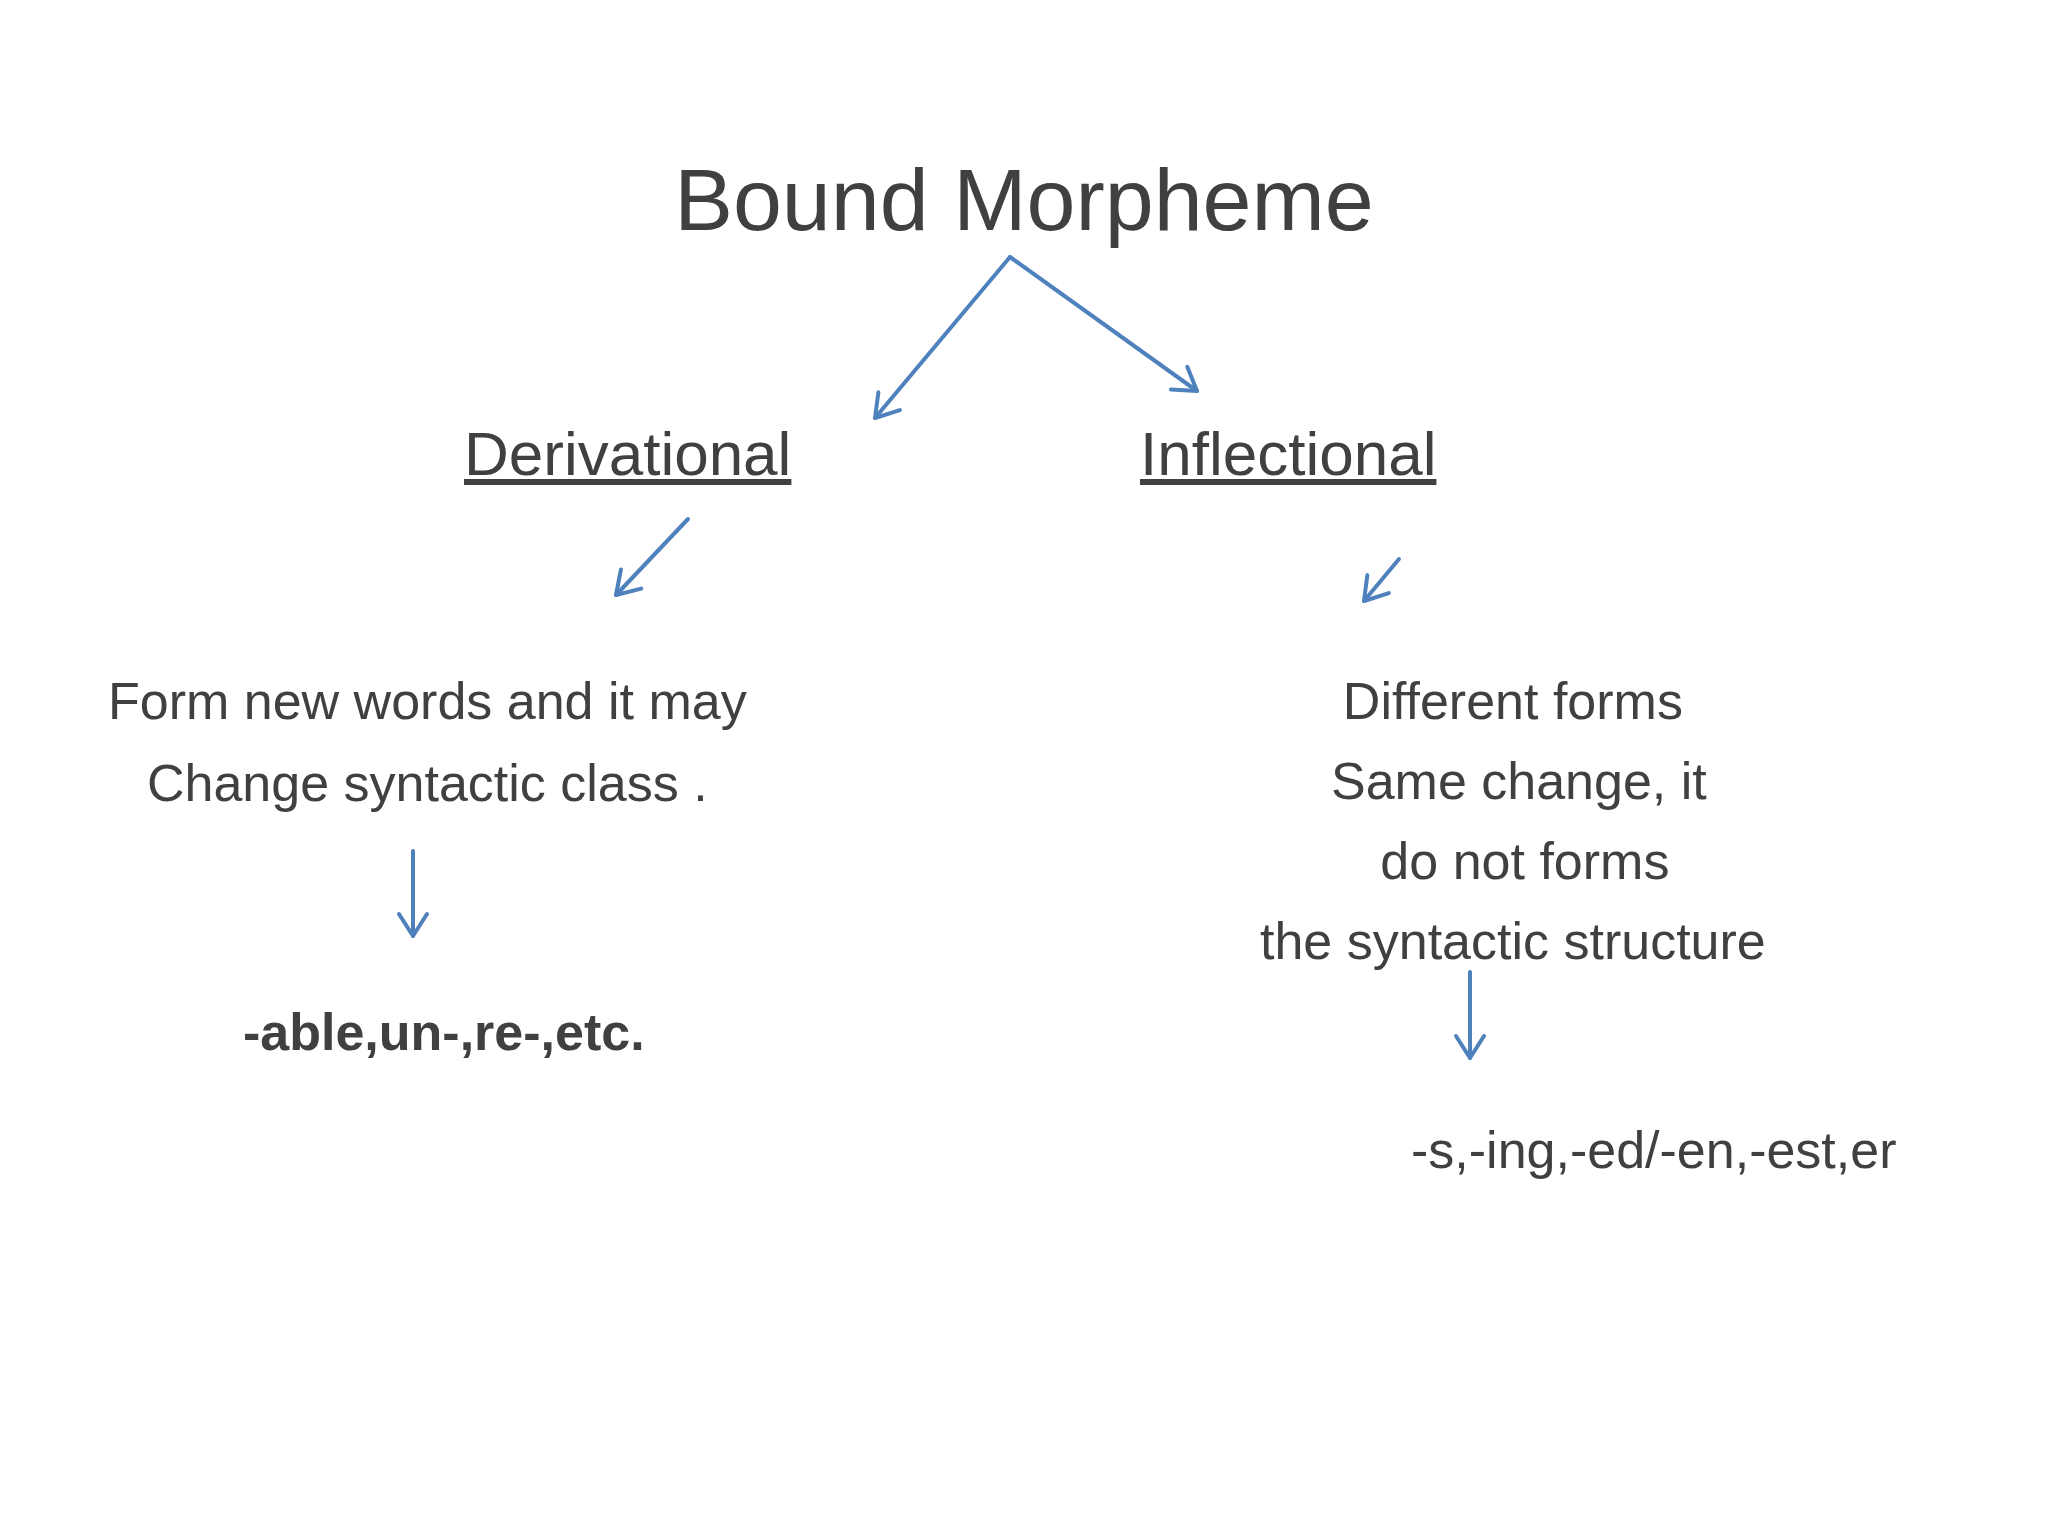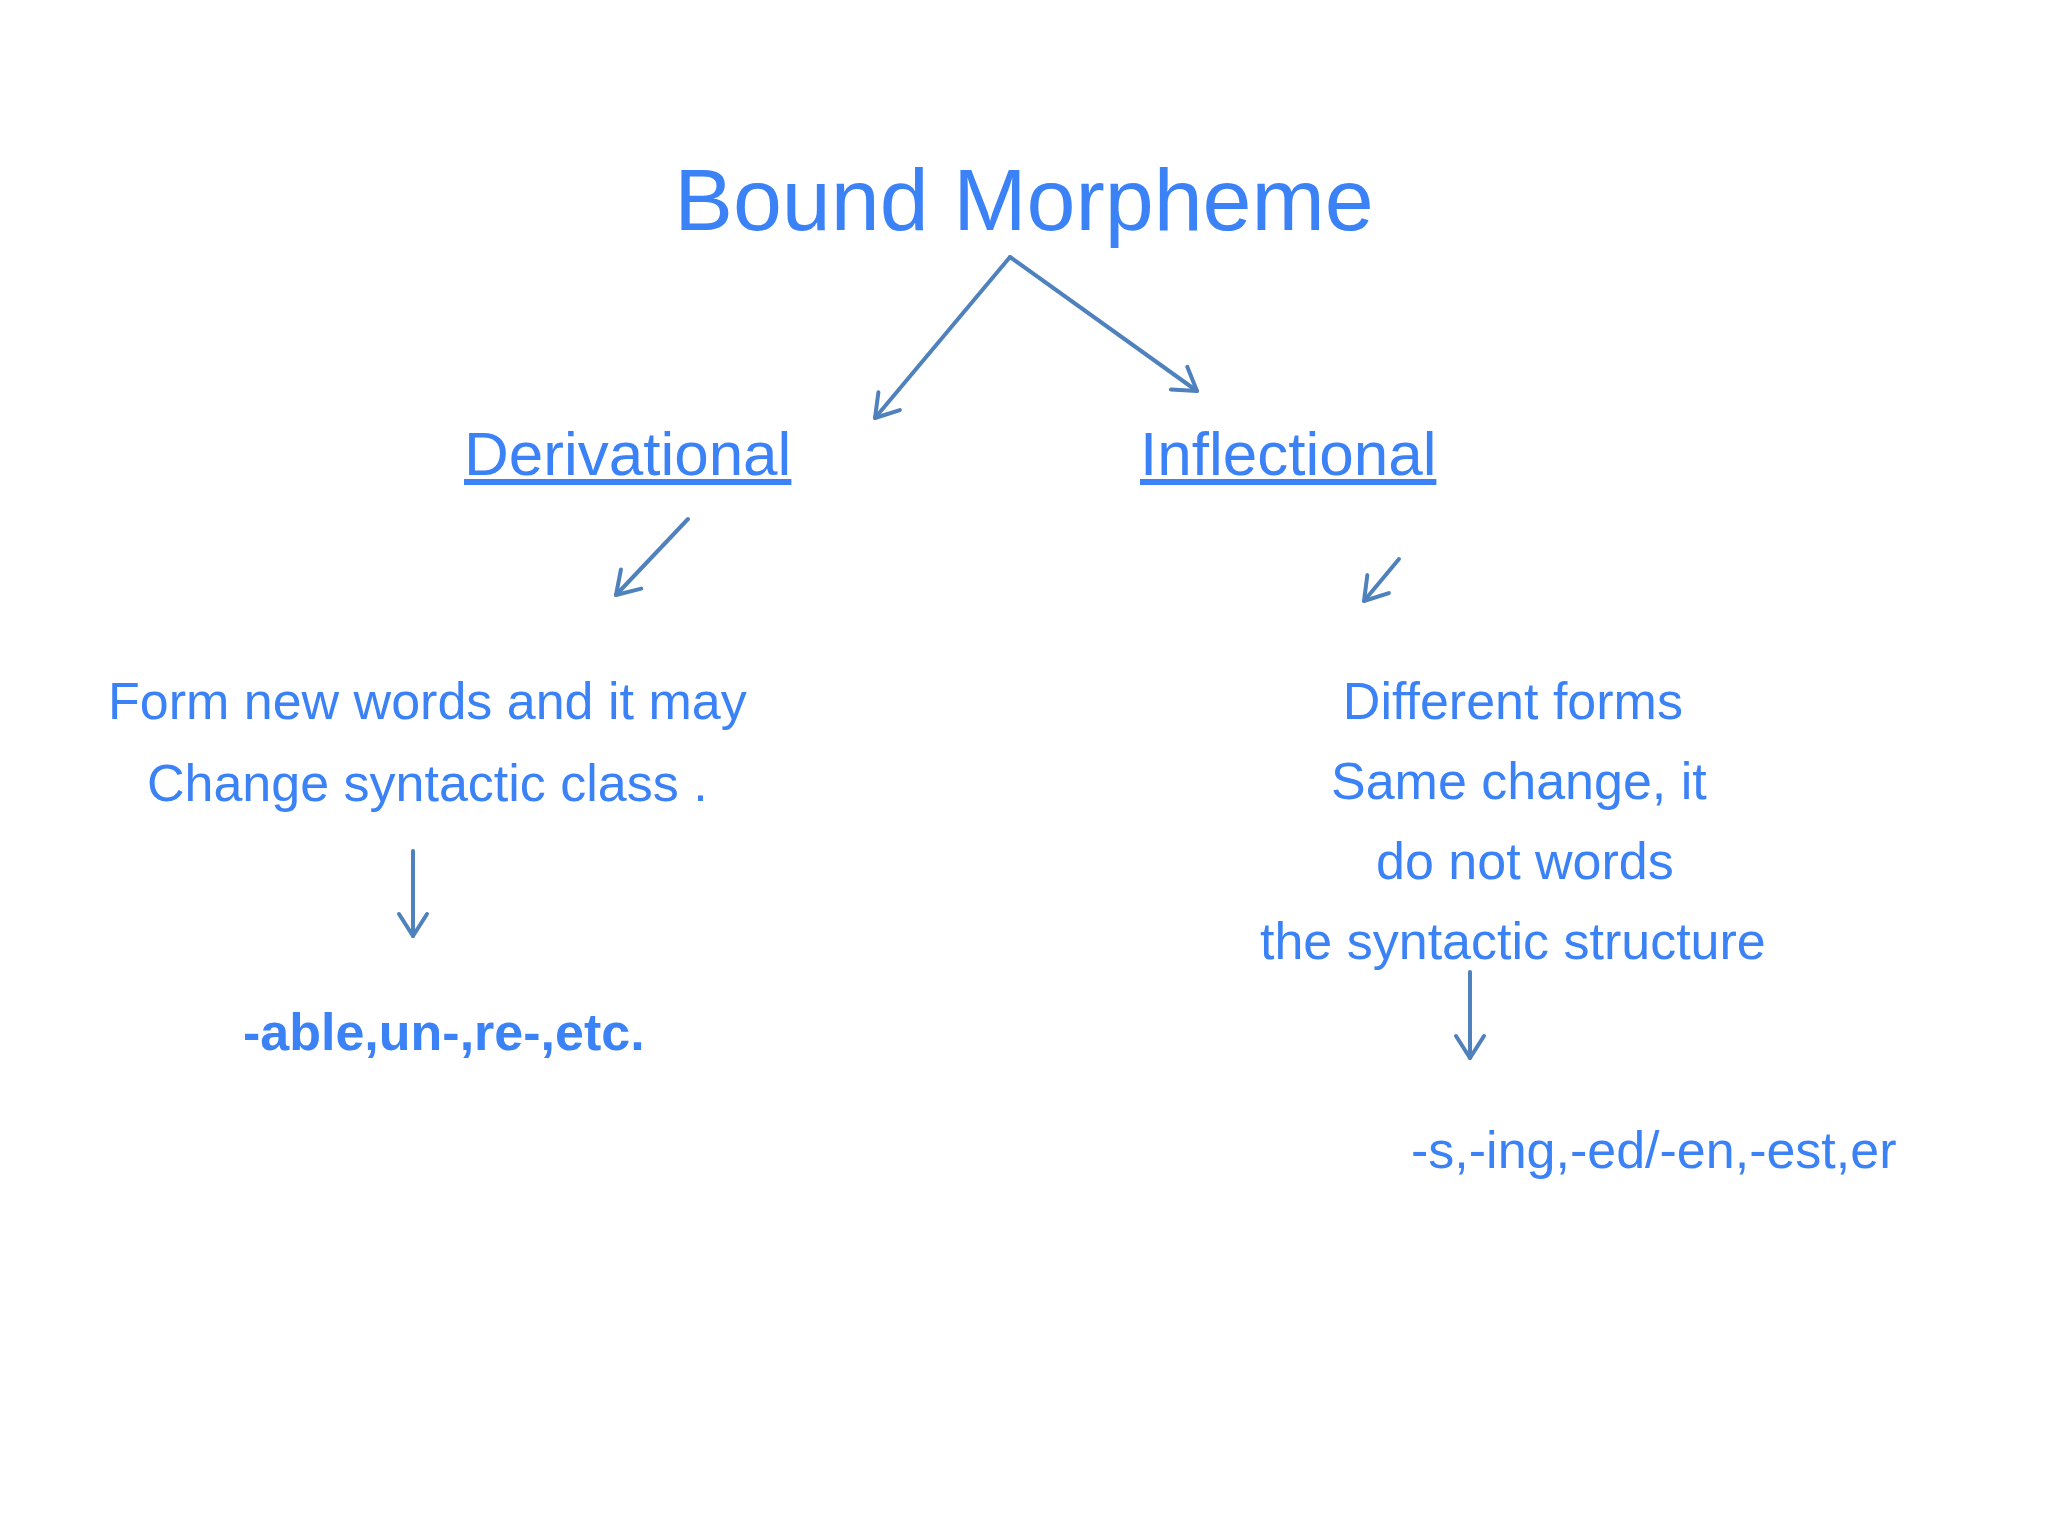--- a/index.html
+++ b/index.html
@@ -66,21 +66,21 @@
     font-size: 52px;
     line-height: 1;
     white-space: nowrap;
   }
   .examples.left  { left: 243px;  top: 1006px; font-weight: bold; }
   .examples.right { left: 1385px; top: 1124px; margin-left: 26px; }
 </style>
 </head>
 <body>
 
-<div class="slide" style="background: rgb(255, 255, 255); color: #3b82f6;">
+<div class="slide" style="background: rgb(255, 255, 255); color: #404040;">
 
   <svg class="connectors" viewBox="0 0 2048 1536" xmlns="http://www.w3.org/2000/svg">
     <defs>
       <marker id="ah" markerUnits="userSpaceOnUse" markerWidth="44" markerHeight="44" viewBox="0 0 44 44" refX="34" refY="22" orient="auto">
         <path d="M12,8 L34,22 L12,36" fill="none" stroke-width="4" stroke-linecap="round" stroke-linejoin="round" stroke="#4f81bd"></path>
       </marker>
     </defs>
     <path class="conn" d="M1010,257 L875,418" marker-end="url(#ah)" stroke="#4f81bd"></path>
     <path class="conn" d="M1010,257 L1197,391" marker-end="url(#ah)" stroke="#4f81bd"></path>
     <path class="conn" d="M688,519 L616,595" marker-end="url(#ah)" stroke="#4f81bd"></path>
@@ -96,21 +96,21 @@
   <div class="branch-label right">Inflectional</div>
 
   <div class="desc left">
     <div class="line">Form new words and it may</div>
     <div class="line">Change syntactic class .</div>
   </div>
 
   <div class="desc right">
     <div class="line i0">Different forms</div>
     <div class="line i1">Same change, it</div>
-    <div class="line i2">do not words</div>
+    <div class="line i2">do not forms</div>
     <div class="line i3">the syntactic structure</div>
   </div>
 
   <div class="examples left">-able,un-,re-,etc.</div>
 
   <div class="examples right">-s,-ing,-ed/-en,-est,er</div>
 
 </div>
 
 </body></html>

